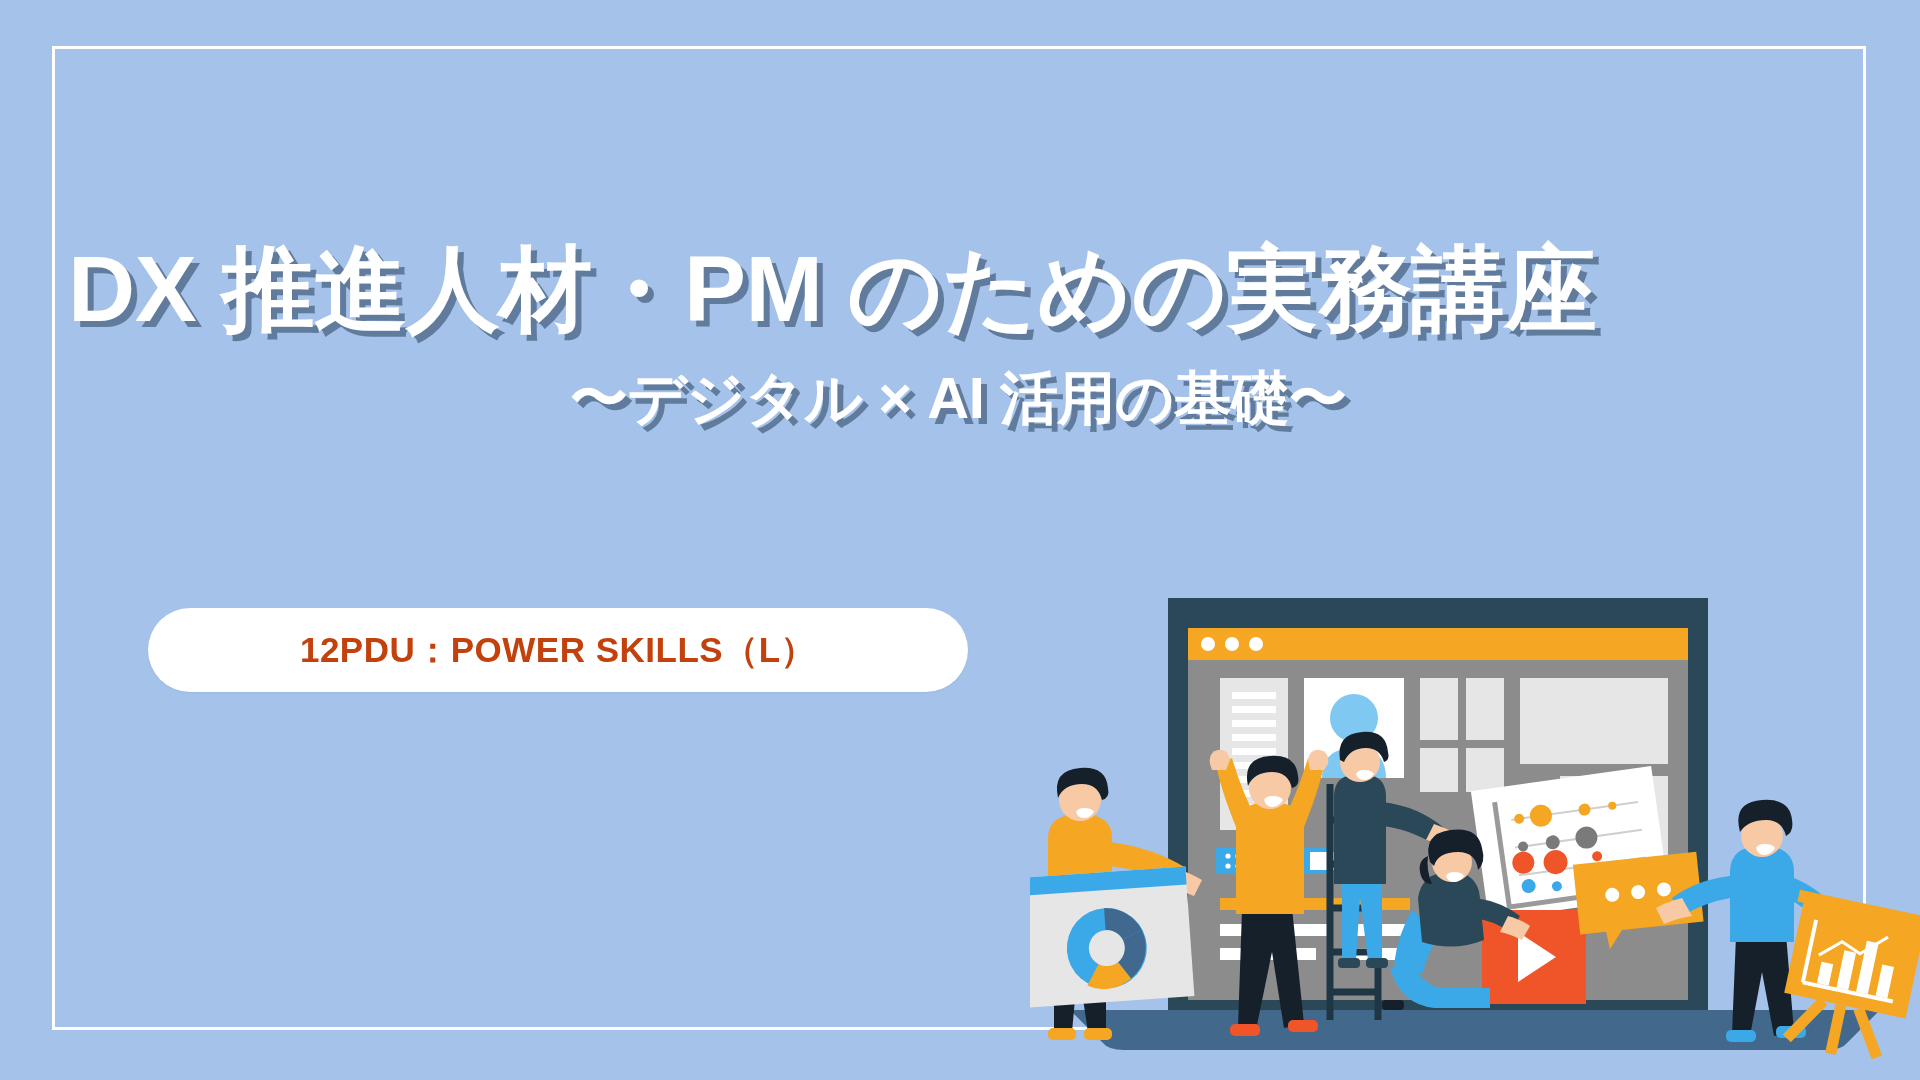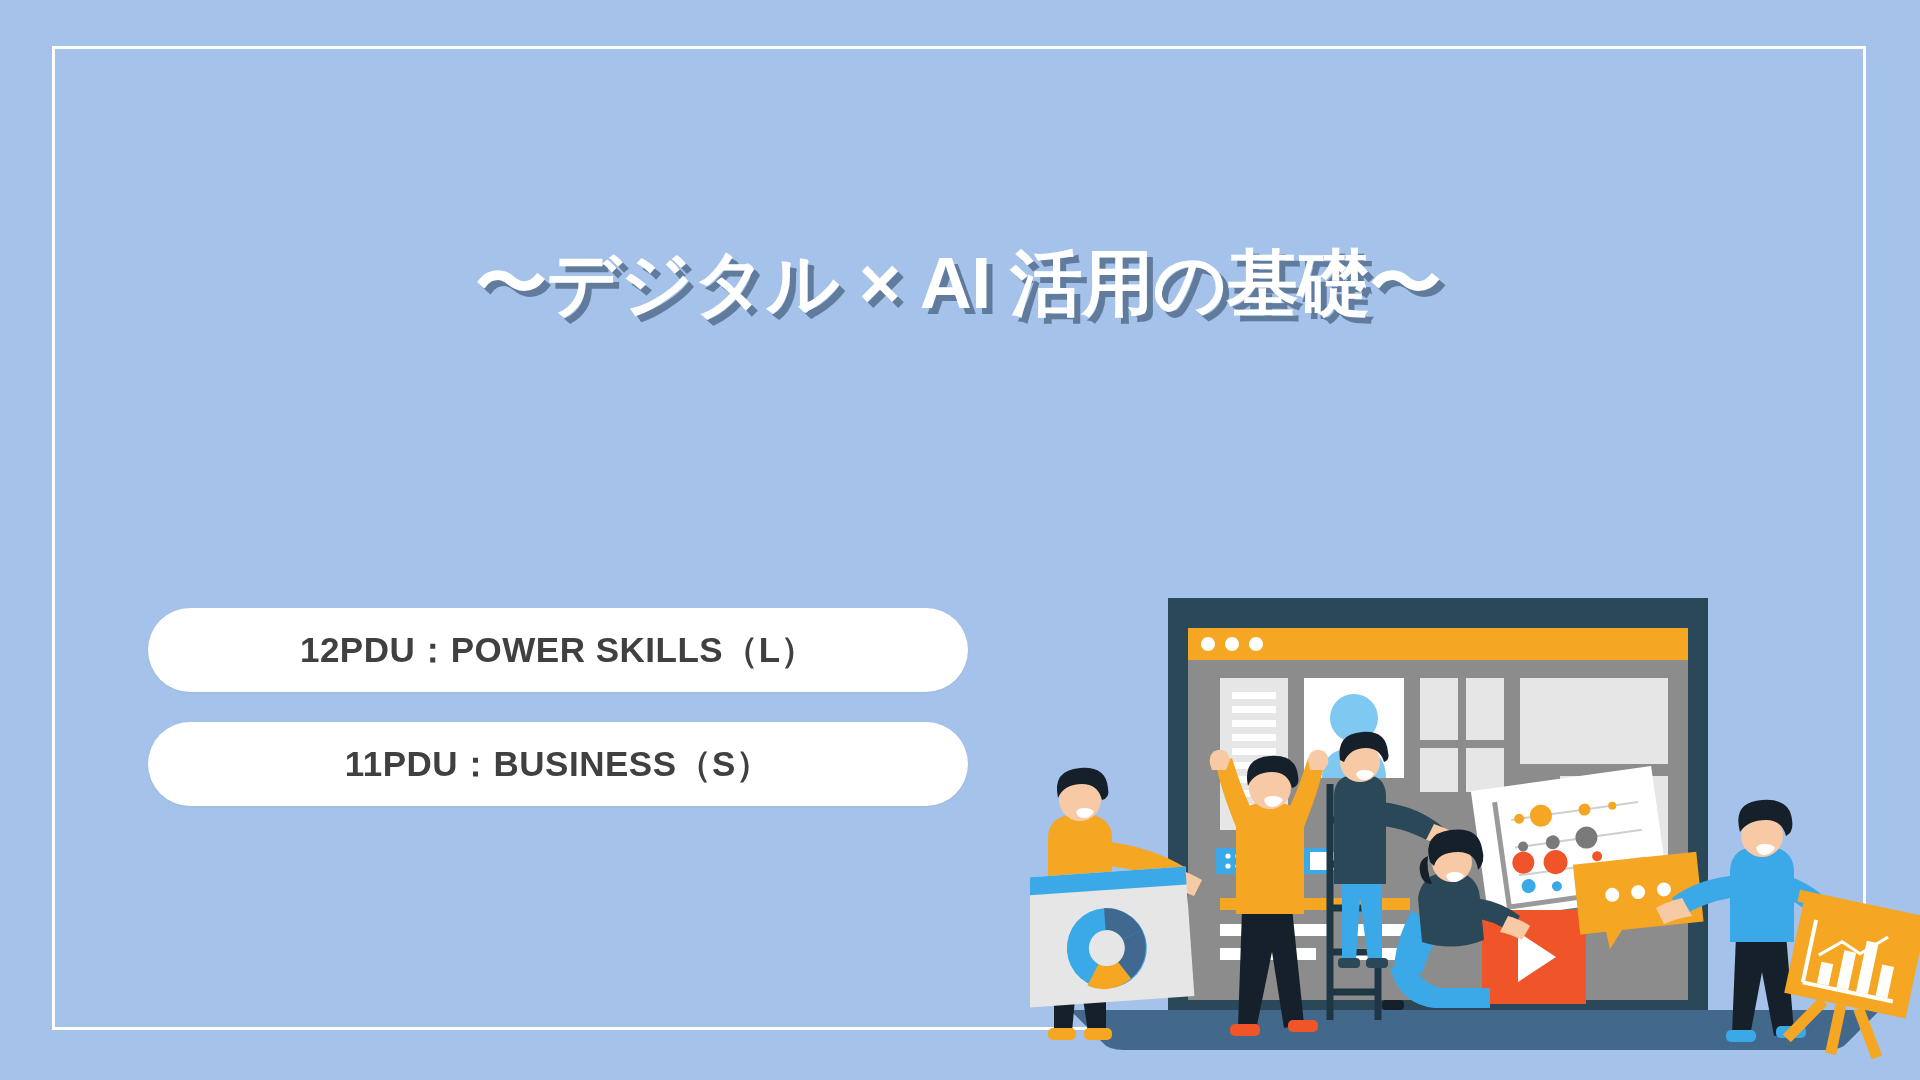--- a/index.html
+++ b/index.html
@@ -46,45 +46,45 @@
     font-weight: 700;
     letter-spacing: -0.5px;
     line-height: 1.16;
     text-shadow: 6px 6px 0 rgba(86,110,142,0.85);
     white-space: nowrap;
   }
   #title-main {
     font-size: 93px;
   }
   #title-sub {
-    font-size: 72px;
+    font-size: 58px;
     text-align: center;
     padding-right: 72px;
-    margin-top: 6px;
+    margin-top: 20px;
   }
 
   
   #pill-group {
     position: absolute;
     left: 148px;
     top: 608px;
     width: 820px;
   }
   .pill {
     background: #ffffff;
     border-radius: 80px;
     height: 84px;
     display: flex;
     align-items: center;
     justify-content: center;
     margin-bottom: 30px;
     box-shadow: 0 1px 2px rgba(0,0,0,0.05);
   }
   .pill-label {
-    color: #404040;
+    color: #c2410c;
     font-size: 35px;
     font-weight: 700;
     letter-spacing: 0.5px;
     white-space: nowrap;
   }
   .pill.w1 { width: 820px; }
   .pill.w2 { width: 820px; }
   .pill.w3 { width: 820px; }
 
   
@@ -102,32 +102,30 @@
   }
 </style>
 </head>
 <body>
 
 <div id="slide">
 
   <div id="inner-frame"></div>
 
   <div id="headline">
+    <div class="title-line" id="title-main">DX 推進人材・PM のための実務講座</div>
     <div class="title-line" id="title-sub">〜デジタル × AI 活用の基礎〜</div>
   </div>
 
   <div id="pill-group">
 
     <div class="pill w1">
       <span class="pill-label">12PDU：POWER SKILLS（L）</span>
     </div>
 
-    <div class="pill w2">
-      <span class="pill-label">11PDU：BUSINESS（S）</span>
-    </div>
 
 
   </div>
 
   <div id="illustration">
     <svg viewBox="0 0 890 500" xmlns="http://www.w3.org/2000/svg">
 
       <g>
         <rect x="138" y="18" width="540" height="412" fill="#2b4858"></rect>
 

